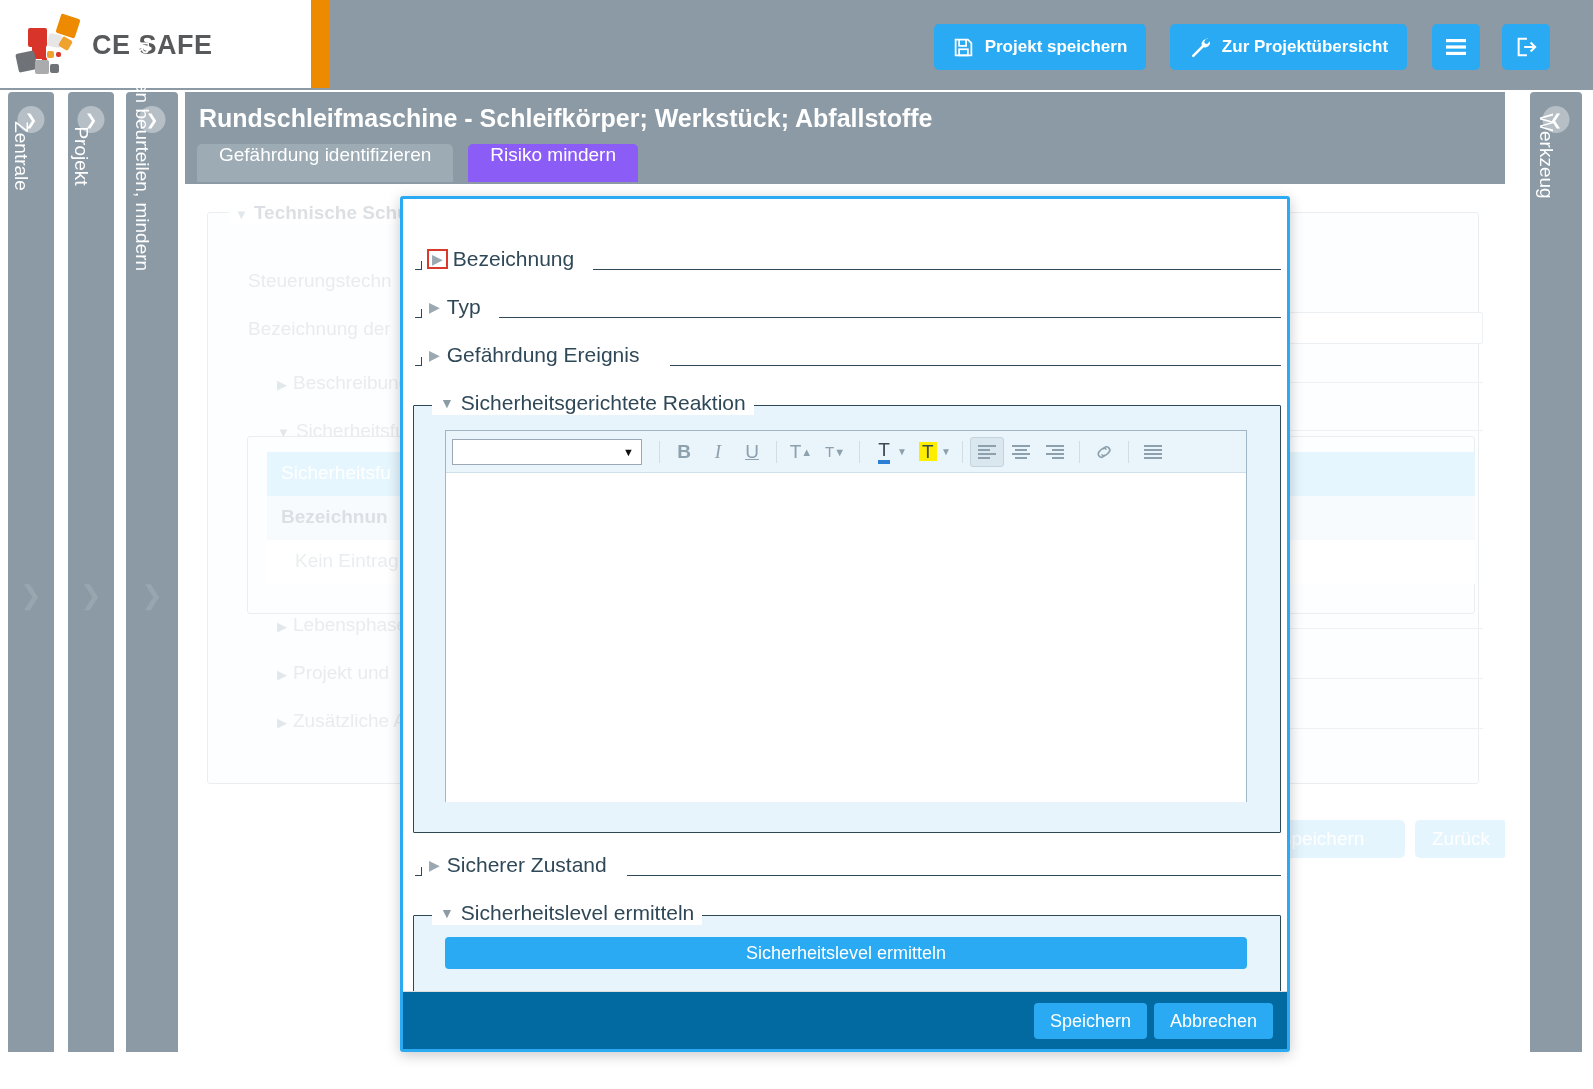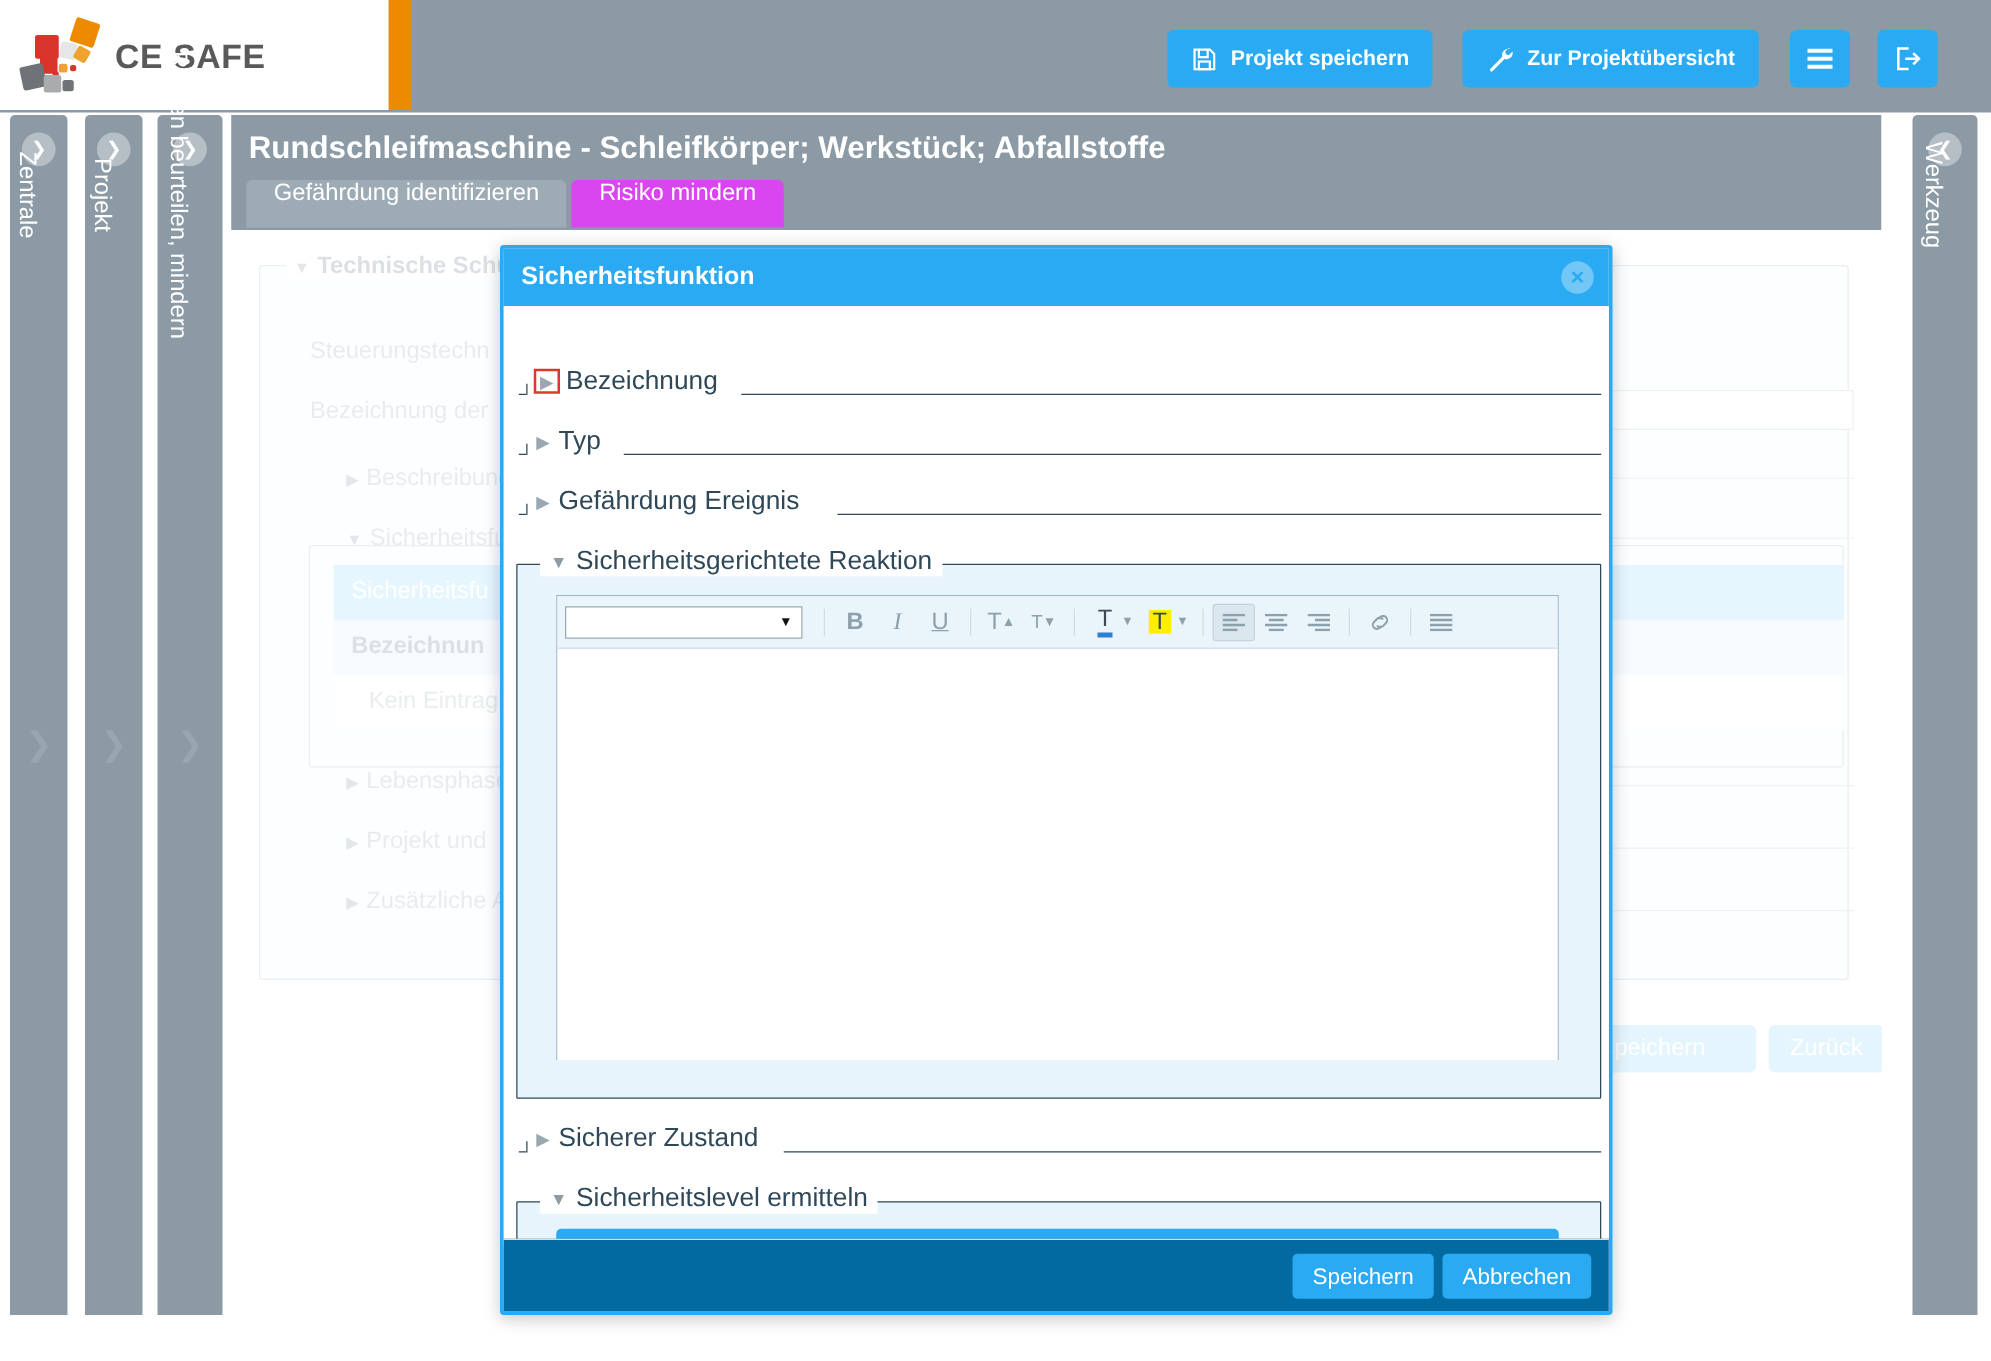--- a/index.html
+++ b/index.html
@@ -92,21 +92,21 @@
     position:absolute; left:14px; top:12px;
     color:#ffffff; font-size:25px; font-weight:600;
   }
   .tabstrip { position:absolute; left:12px; top:52px; display:flex; gap:4px; }
   .ctab {
     height:38px; padding:0 22px; display:flex; 
     font-size:19px; color:#ffffff; cursor:pointer;
     border-top-left-radius:5px; border-top-right-radius:5px;
     background:#9dabb5;
   }
-  .ctab.active { background:#d946ef; }
+  .ctab.active { background:#8b5cf6;margin-left:11px; }
 
   .panel {
     position:absolute; left:185px; top:184px; width:1320px; height:880px;
     background:#ffffff; overflow:hidden;
   }
 
   
   .fade { opacity:0.30; }
   .fs {
     position:absolute; border:1px solid #b9c6cf; border-radius:3px;
@@ -359,24 +359,20 @@
         <span class="tri">▶</span><span>Zusätzliche A</span>
       </div>
       <div class="bg-line" style="left:1100px; top:544px; width:198px;"></div>
 
       <div class="bg-btn" style="left:1030px; top:636px; width:190px;">ne speichern</div>
       <div class="bg-btn" style="left:1230px; top:636px; width:92px;">Zurück</div>
     </div>
   </div>
 
   <div class="modal">
-    <div class="modal-head">
-      <div class="modal-title">Sicherheitsfunktion</div>
-      <div class="modal-close">×</div>
-    </div>
 
     <div class="modal-body">
 
       <div class="mrow" style="top:62px;">
         <span class="dash"></span>
           <span class="corner" style="left:6px;"></span>
         <span class="leg" style="left:14px;">
           <span class="leg-tri focus">▶</span>
           <span>Bezeichnung</span>
         </span>

